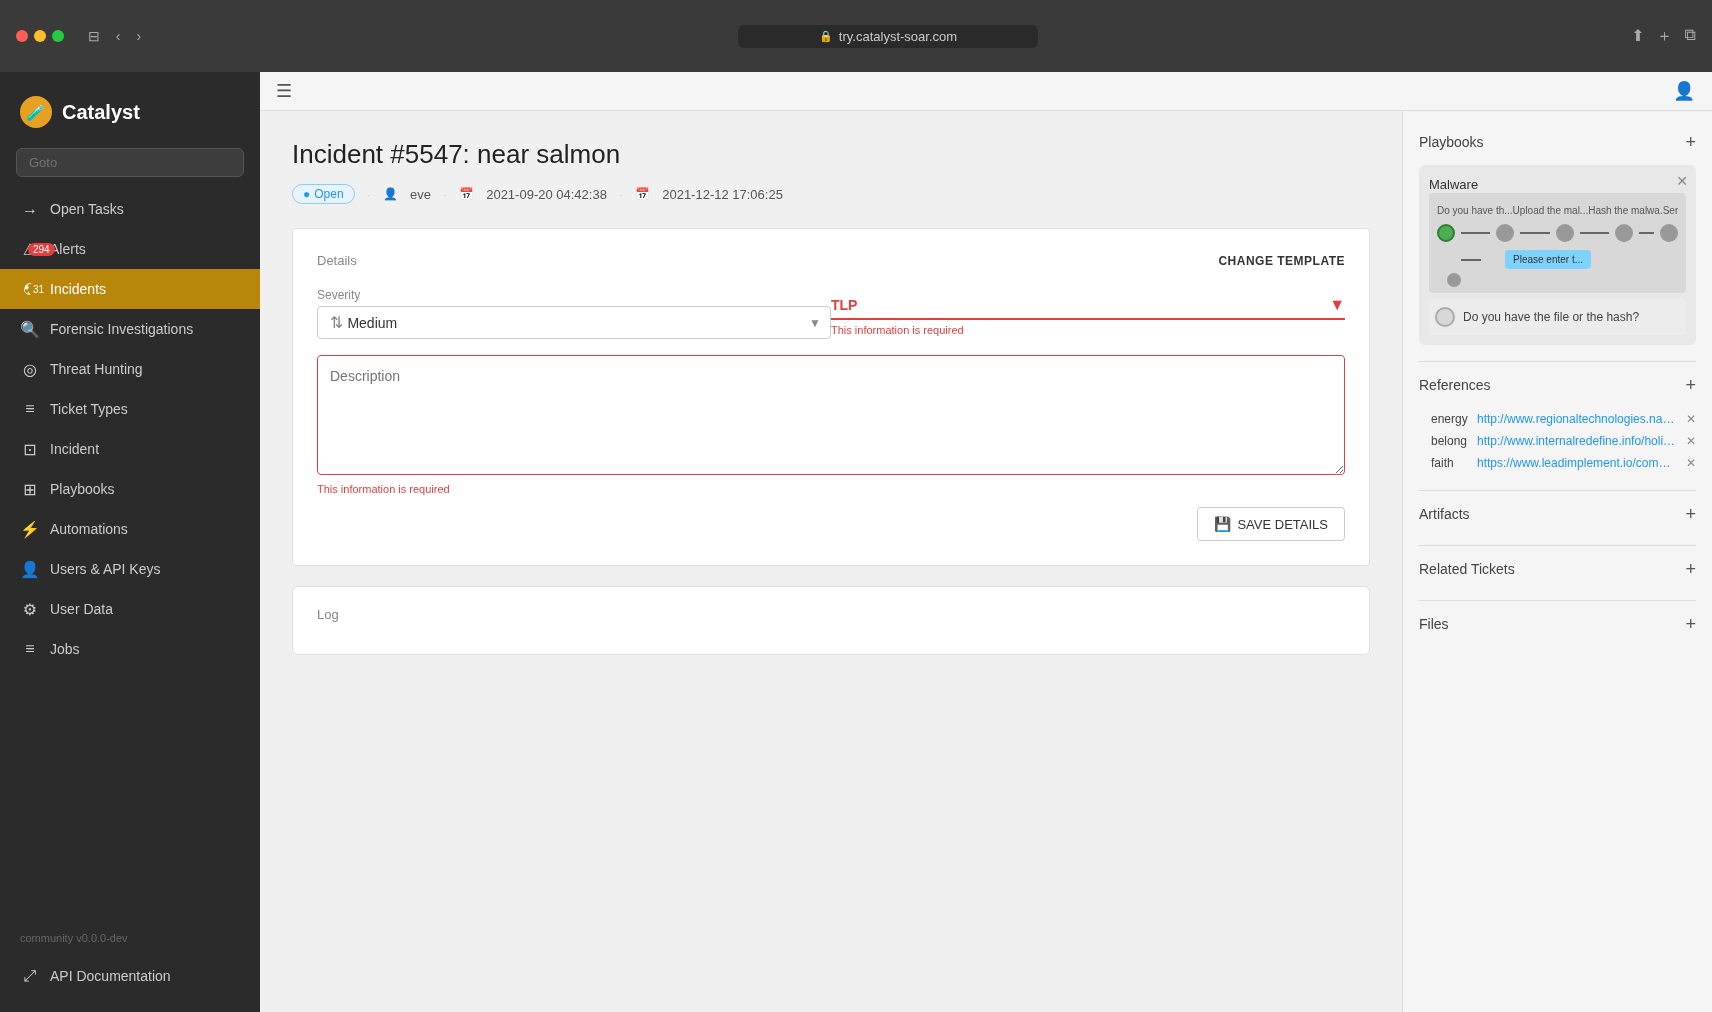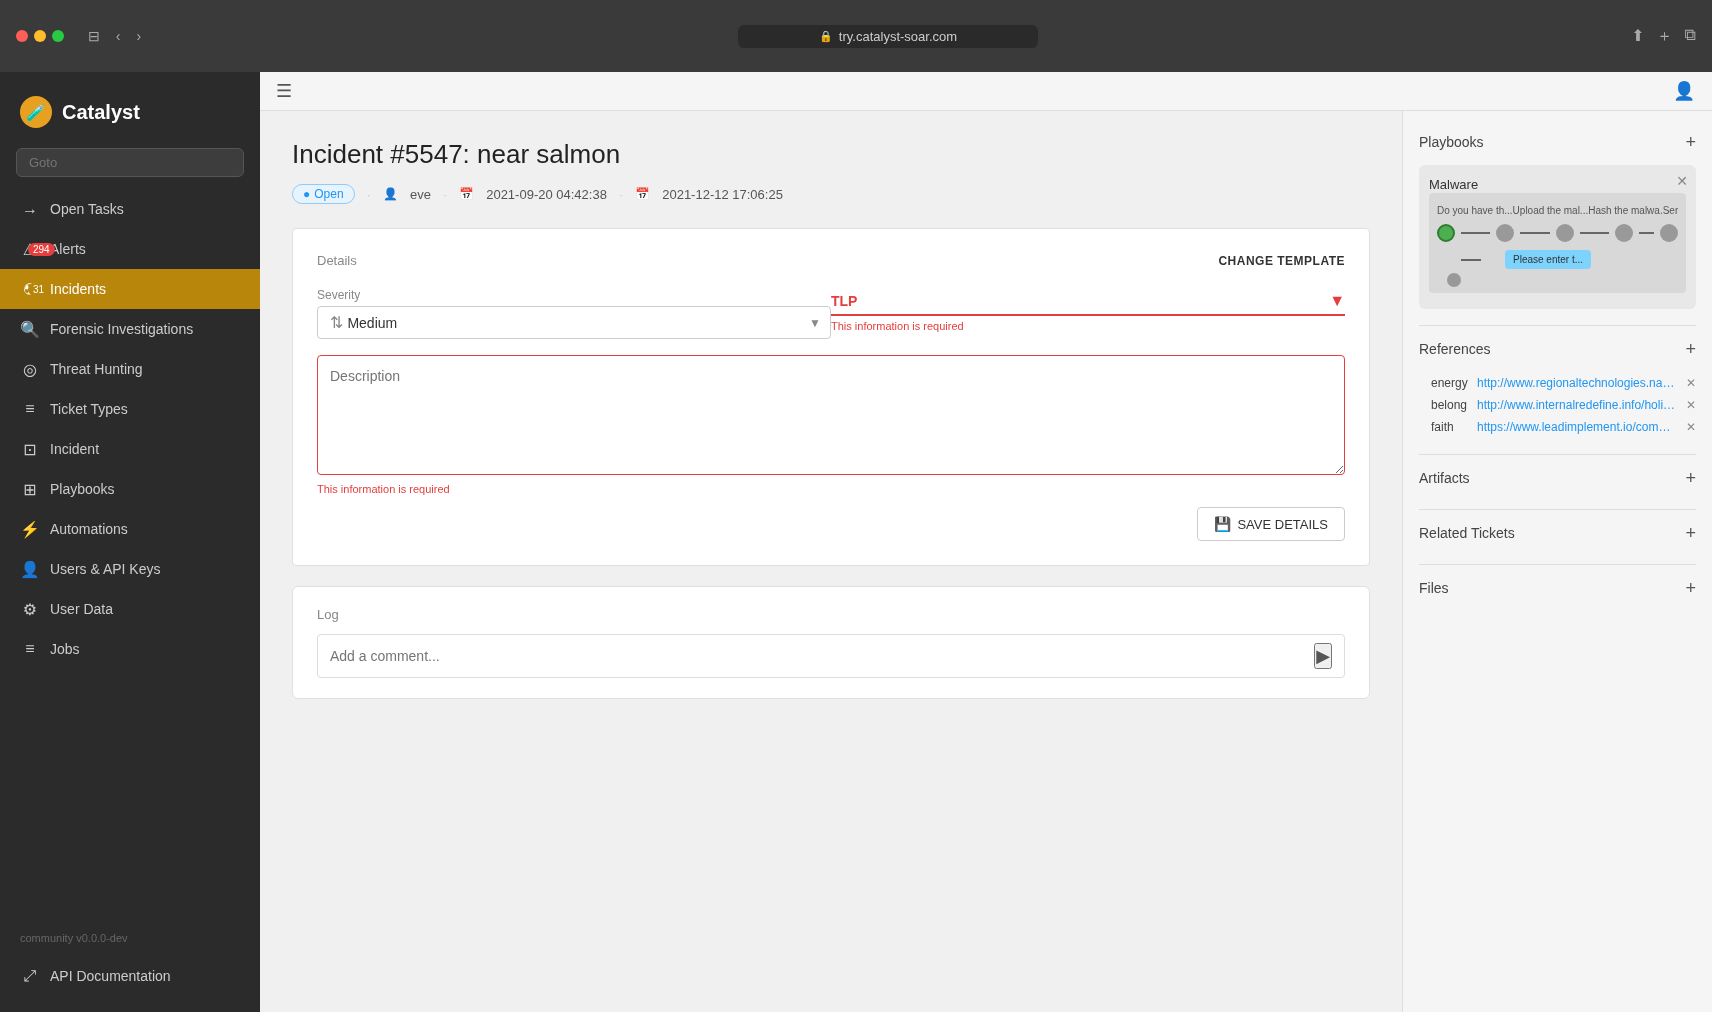--- a/index.html
+++ b/index.html
@@ -49,21 +49,21 @@
     .incident-meta { display: flex; align-items: center; gap: 12px; color: #555; font-size: 13px; margin-bottom: 24px; flex-wrap: wrap; }
     .status-badge { display: flex; align-items: center; gap: 4px; background: #e8f4fd; color: #2196f3; border: 1px solid #90caf9; border-radius: 12px; padding: 2px 10px; font-size: 12px; }
     .meta-sep { color: #ccc; }
     .meta-icon { font-size: 12px; color: #888; }
 
     .details-section { background: #fff; border-radius: 4px; padding: 24px; margin-bottom: 20px; border: 1px solid #e0e0e0; }
     .details-header { display: flex; justify-content: space-between; align-items: center; margin-bottom: 20px; }
     .details-label { font-size: 13px; color: #888; font-weight: 500; }
     .change-template-btn { font-size: 12px; color: #333; font-weight: 600; letter-spacing: 0.5px; cursor: pointer; background: none; border: none; }
 
-    .form-row { display: flex; margin-bottom: 16px; }
+    .form-row { display: flex; margin-bottom: 16px; align-items: center; }
     .form-field { flex: 1; }
     .field-label { font-size: 12px; color: #888; margin-bottom: 4px; }
     .select-wrap { position: relative; }
     .select-arrow { position: absolute; right: 10px; top: 50%; transform: translateY(-50%); color: #888; font-size: 12px; pointer-events: none; }
     .severity-select { display: flex; align-items: center; border: 1px solid #ccc; border-radius: 4px; padding: 6px 12px; }
     .error-text { color: #e53e3e; font-size: 11px; margin-top: 4px; }
     .description-area { width: 100%; border: 1px solid #e53e3e; border-radius: 4px; padding: 12px; font-size: 14px; color: #e53e3e; resize: vertical; min-height: 120px; background: #fff; font-family: inherit; }
 
     .save-btn { display: flex; align-items: center; gap: 6px; background: #fff; border: 1px solid #ccc; border-radius: 4px; padding: 8px 16px; font-size: 13px; color: #333; cursor: pointer; float: right; margin-top: 12px; }
     .save-icon { font-size: 14px; }
@@ -267,24 +267,20 @@
 
           <button class="save-btn">
             <span class="save-icon">💾</span>
             <span>SAVE DETAILS</span>
           </button>
           <div style="clear:both;"></div>
         </div>
 
         <div class="log-section">
           <div class="log-label">Log</div>
-          <div class="comment-input-wrap">
-            <input class="comment-input" type="text" placeholder="Add a comment..." style="">
-            <button class="send-btn">▶</button>
-          </div>
         </div>
       </div>
 
       <div class="right-panel">
 
         <div class="panel-section">
           <div class="panel-section-header">
             <span class="panel-section-title">Playbooks</span>
             <button class="panel-add-btn">+</button>
           </div>
@@ -308,20 +304,24 @@
               </div>
               <div style="margin-left:24px; display:flex; align-items:center; gap:4px;">
                 <div style="height:2px; width:20px; background:#666;"></div>
                 <div class="wf-box">Please enter t...</div>
               </div>
               <div class="wf-bottom-row" style="margin-top:4px;">
                 <div class="wf-node-sm"></div>
               </div>
             </div>
 
+            <div class="playbook-question">
+              <div class="question-circle"></div>
+              <span class="question-text">Do you have the file or the hash?</span>
+            </div>
           </div>
         </div>
 
         <div class="panel-divider"></div>
 
         <div class="panel-section">
           <div class="panel-section-header">
             <span class="panel-section-title">References</span>
             <button class="panel-add-btn">+</button>
           </div>

